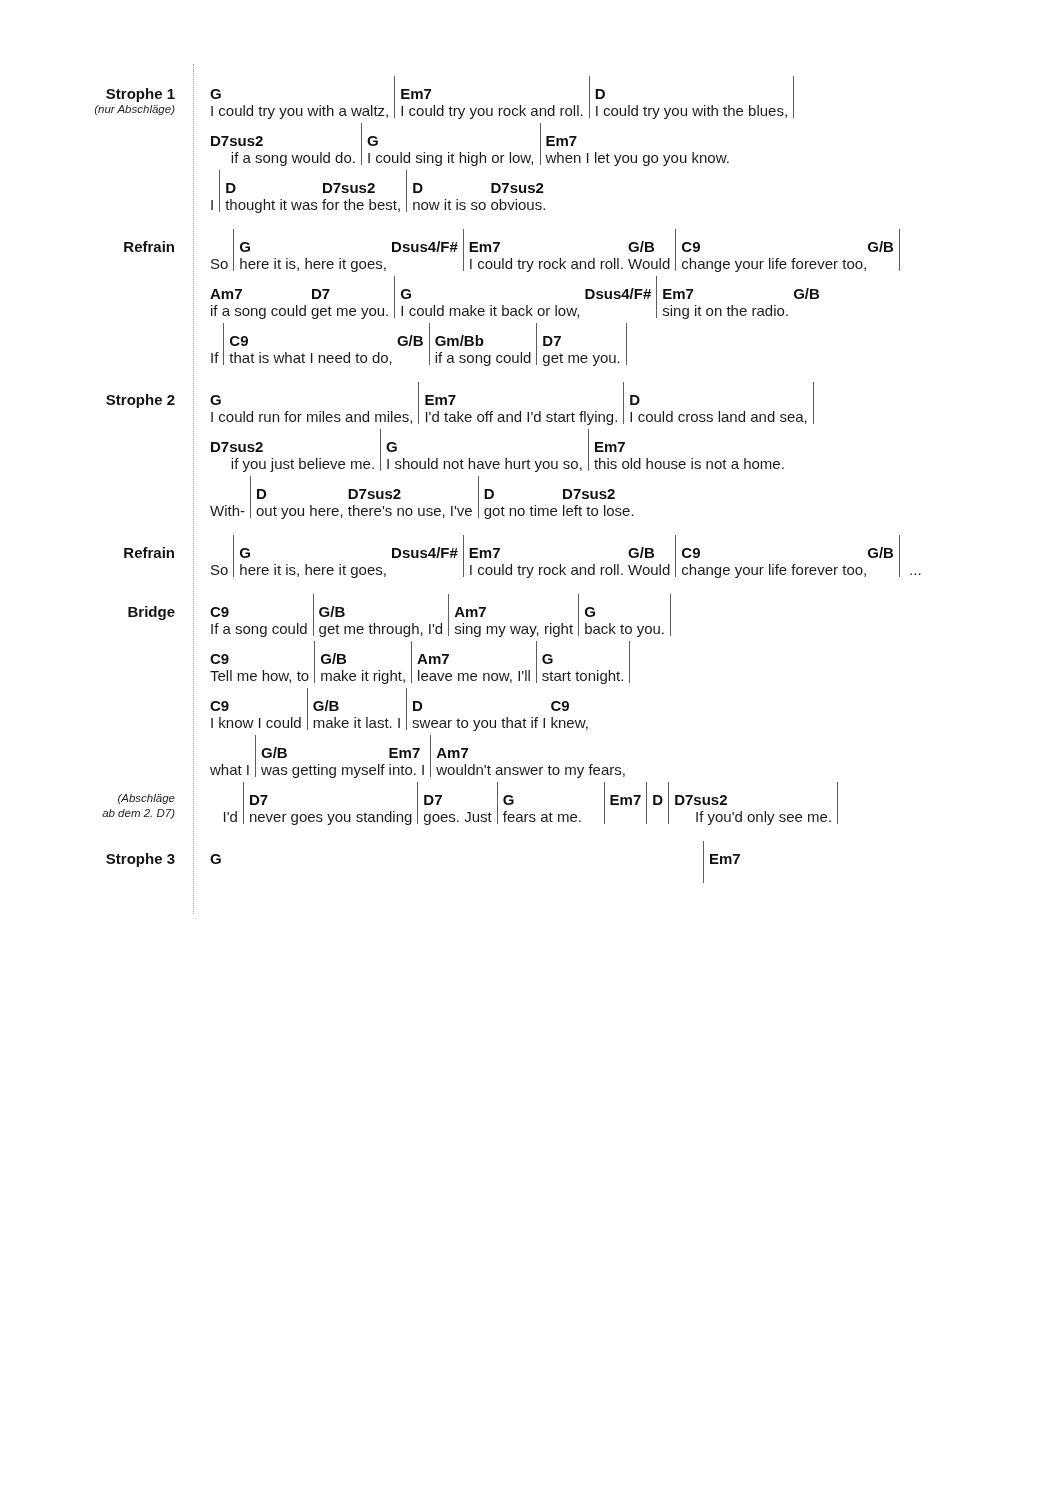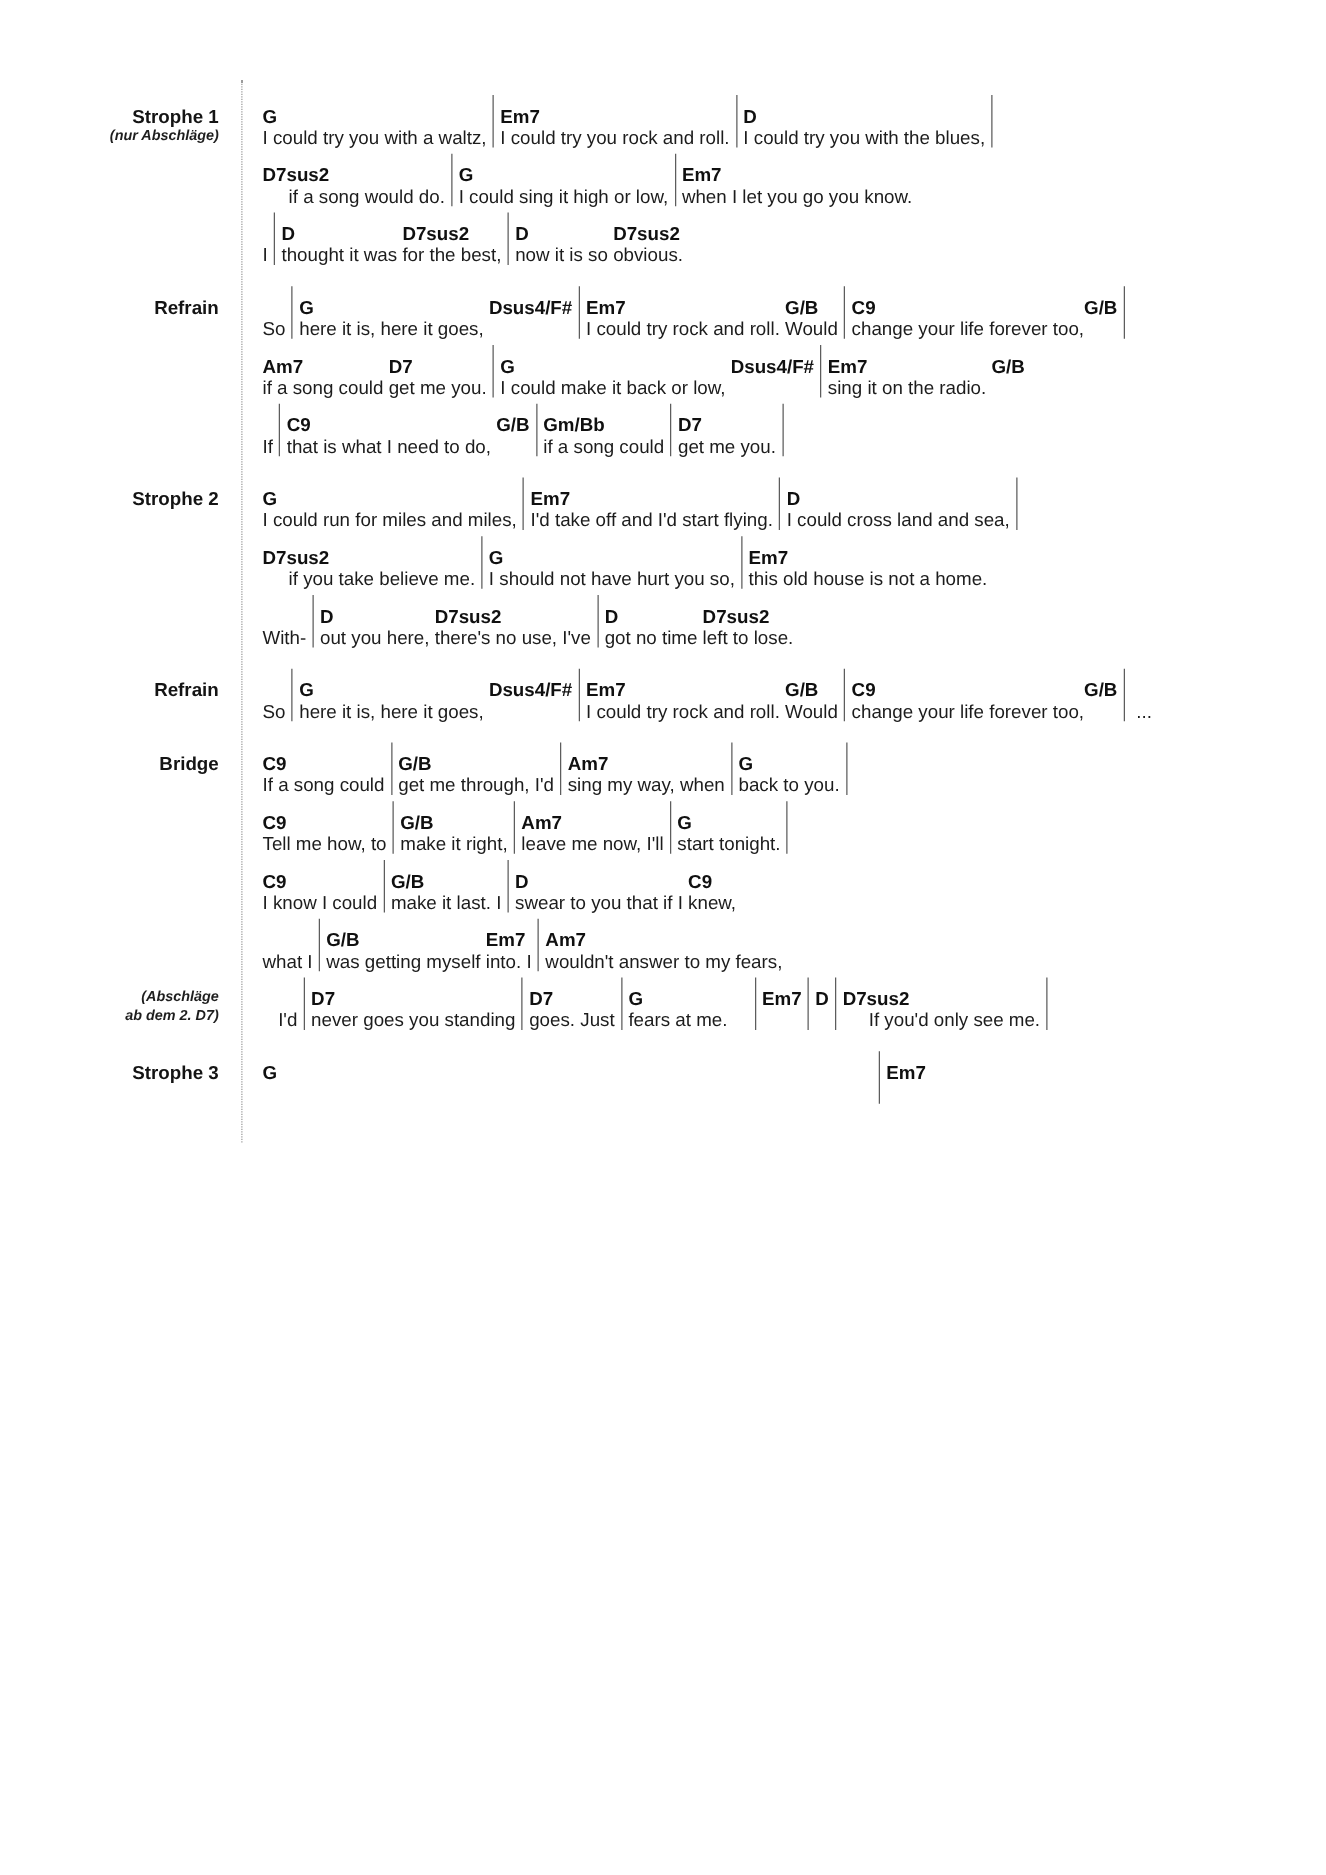--- a/index.html
+++ b/index.html
@@ -25,21 +25,21 @@
   .line{
     display:flex;align-items:flex-end;
     height:35px;margin-bottom:12px;
   }
   .lab{
     flex:0 0 175px;width:175px;
     text-align:right;
     align-self:flex-start;
   }
   .sec{font-size:15px;line-height:17px;font-weight:700;color:#141414;white-space:pre;}
-  .sub,.note{font-size:11.5px;line-height:15px;font-weight:700;font-style:italic;color:#1e1e1e;white-space:pre;}
+  .sub,.note{font-size:11.5px;line-height:15px;font-weight:400;font-style:italic;color:#1e1e1e;white-space:pre;}
   .toks{
     margin-left:35px;
     display:flex;align-items:flex-end;
     flex-wrap:nowrap;
   }
   .tok{display:inline-flex;flex-direction:column;align-items:flex-start;}
   .chord{
     display:block;height:17px;line-height:17px;
     font-size:15px;font-weight:700;color:#101010;white-space:pre;
   }
@@ -259,21 +259,21 @@
                 <span class="lyr">I could cross land and sea,</span>
               </span>
               <span class="bar"></span>
             </div>
           </div>
           <div class="line">
             <div class="lab"></div>
             <div class="toks">
               <span class="tok">
                 <span class="chord">D7sus2</span>
-                <span class="lyr">     if you take believe me.</span>
+                <span class="lyr">     if you just believe me.</span>
               </span>
               <span class="bar"></span>
               <span class="tok">
                 <span class="chord">G</span>
                 <span class="lyr">I should not have hurt you so,</span>
               </span>
               <span class="bar"></span>
               <span class="tok">
                 <span class="chord">Em7</span>
                 <span class="lyr">this old house is not a home.</span>
@@ -364,21 +364,21 @@
                 <span class="lyr">If a song could</span>
               </span>
               <span class="bar"></span>
               <span class="tok">
                 <span class="chord">G/B</span>
                 <span class="lyr">get me through, I'd</span>
               </span>
               <span class="bar"></span>
               <span class="tok">
                 <span class="chord">Am7</span>
-                <span class="lyr">sing my way, when</span>
+                <span class="lyr">sing my way, right</span>
               </span>
               <span class="bar"></span>
               <span class="tok">
                 <span class="chord">G</span>
                 <span class="lyr">back to you.</span>
               </span>
               <span class="bar"></span>
             </div>
           </div>
           <div class="line">

